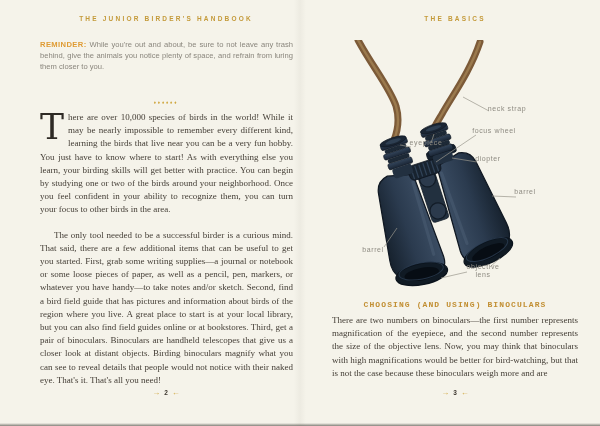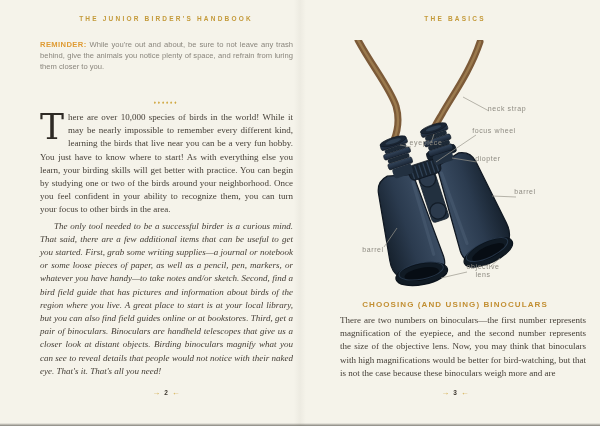--- a/index.html
+++ b/index.html
@@ -27,40 +27,40 @@
   .chapter-title{position:absolute;top:81px;left:36px;width:260px;text-align:center;
        font-family:"DejaVu Serif","Liberation Serif",serif;font-size:13.5px;font-weight:bold;
        color:#2e2a25;letter-spacing:.4px;}
   .title-ornament{position:absolute;top:100px;left:36px;width:260px;text-align:center;
        font-size:4.5px;letter-spacing:1.8px;color:#cfa63e;}
 
   .body-copy{position:absolute;top:111px;left:40px;width:253px;
        font-size:9px;line-height:13.2px;color:#433d35;text-align:justify;}
   .dropcap{float:left;font-family:"DejaVu Serif",serif;font-size:36px;line-height:27px;
        padding:2px 4px 0 0;color:#2e2a25;}
-  .para2{text-indent:14px;margin-top:3px;font-style:italic;}
+  .para2{text-indent:14px;margin-top:12px;}
 
   .page-footer{position:absolute;top:388px;left:36px;width:260px;text-align:center;
        font-family:"Liberation Sans", sans-serif;font-size:7px;color:#3c362e;}
   .page-footer-r{left:20px;width:270px;}
   .page-footer .arr{color:#cfa63e;font-size:8px;vertical-align:-0.5px;}
   .page-footer .num{margin:0 4px;font-weight:bold;font-size:6.5px;}
 
   .illo{position:absolute;left:0;top:40px;width:300px;height:260px;}
 
   .diagram-label{position:absolute;font-family:"Liberation Sans", sans-serif;
        font-size:7px;letter-spacing:.6px;color:#8e8b82;white-space:nowrap;
        transform:translateX(-50%);}
   .diagram-label.two-line{white-space:normal;width:46px;text-align:center;line-height:8px;}
 
   .section-title{position:absolute;top:300px;left:20px;width:270px;text-align:center;
-       font-family:Liberation Sans, sans-serif;font-size:8px;font-weight:bold;
+       font-family:Liberation Mono, monospace;font-size:8px;font-weight:bold;
        letter-spacing:1.1px;color:#c28f33;}
   .body-copy-r{position:absolute;top:314px;left:32px;width:246px;
-       font-size:9px;line-height:13.2px;color:#433d35;text-align:justify;margin-left:8px;}
+       font-size:9px;line-height:13.2px;color:#433d35;text-align:justify;}
 </style>
 </head>
 <body>
 
 <div class="spread">
   <div class="gutter"></div>
 
   <div class="page page-left">
     <div class="running-head">THE JUNIOR BIRDER'S HANDBOOK</div>
 

